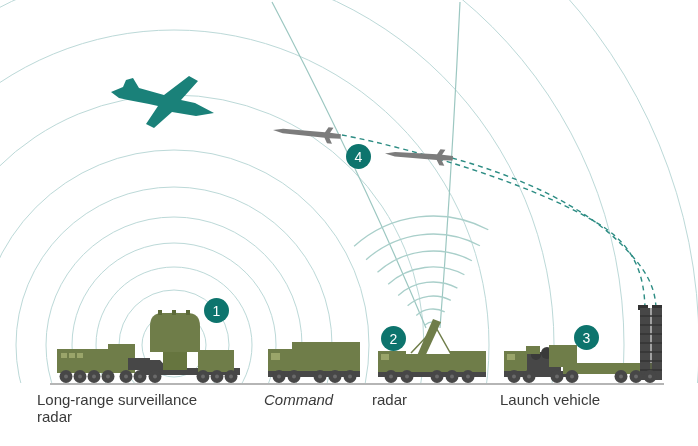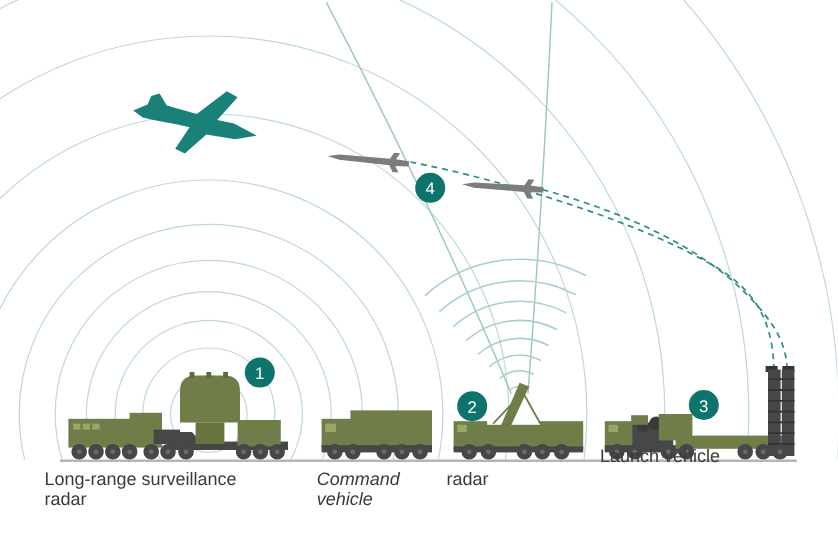--- a/index.html
+++ b/index.html
@@ -227,23 +227,22 @@
   <div class="marker" style="left:346px;top:144px;">
     <span>4</span>
   </div>
 
   <div class="vehicle-label" style="left:37px;top:391px;width:220px;">
     <div>Long-range surveillance</div>
     <div>radar</div>
   </div>
   <div class="vehicle-label" style="left:264px;top:391px;width:120px;font-style:italic;">
     <div>Command</div>
-    <div>vehicle</div>
   </div>
   <div class="vehicle-label" style="left:372px;top:391px;width:120px;">
     <div>radar</div>
   </div>
-  <div class="vehicle-label" style="left:500px;top:372px;width:160px;">
+  <div class="vehicle-label" style="left:500px;top:391px;width:160px;">
     <div>Launch vehicle</div>
     <div></div>
   </div>
 
 </div>
 
 </body></html>

